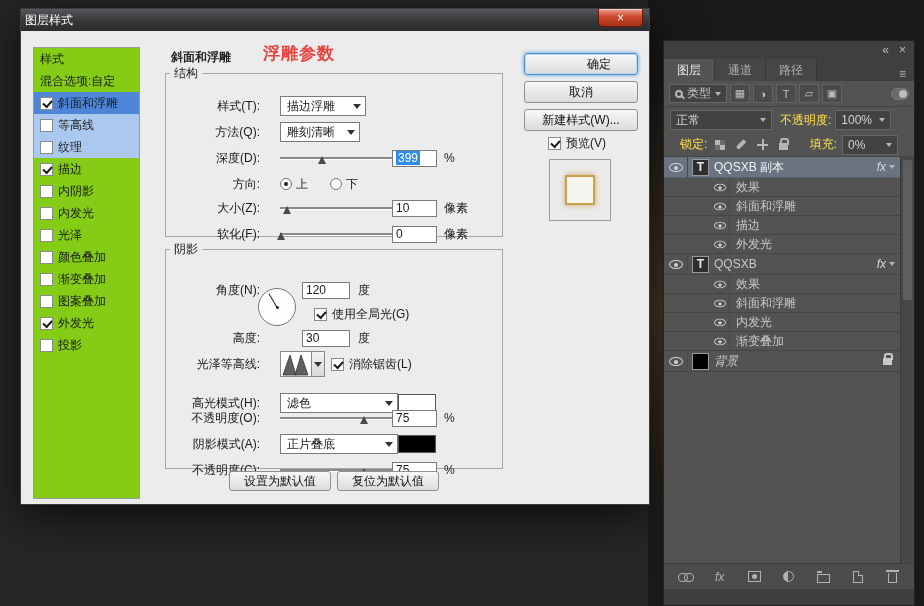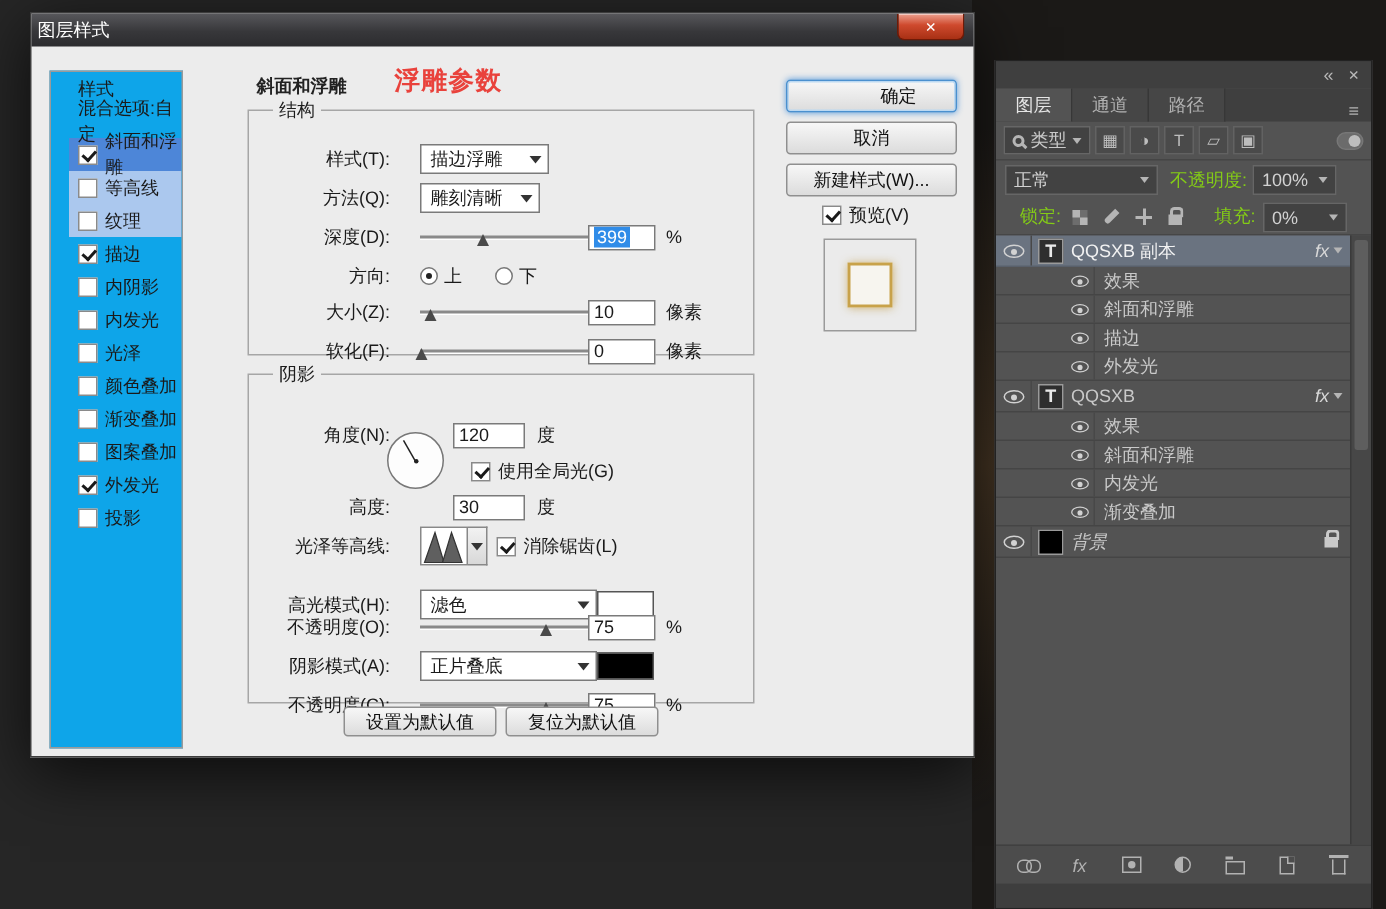--- a/index.html
+++ b/index.html
@@ -15,38 +15,38 @@
     background:#ececec; border:1px solid #3c3c3c; box-shadow:0 10px 40px rgba(0,0,0,.7); }
   .titlebar { position:absolute; left:0; top:0; right:0; height:22px;
     background:linear-gradient(#57575b,#37373a 55%,#2c2c2f); color:#fff;
     display:flex; align-items:center; padding:0 4px; font-size:12px; }
   .close-btn { position:absolute; right:6px; top:0; width:45px; height:18px;
     background:linear-gradient(#eda392,#cf4a2e 45%,#a83014); border:1px solid #6e1a07; border-top:none;
     border-radius:0 0 5px 5px; color:#fff; display:flex; align-items:center; justify-content:center;
     font-size:12px; box-shadow:inset 0 1px 0 rgba(255,255,255,.45); cursor:pointer; }
 
   
-  .styles-panel { position:absolute; left:12px; top:38px; width:89px; height:452px;
-    background:#0ea5e9; border:1px solid #9a9a9a; overflow:hidden;padding-left:12px; }
+  .styles-panel { position:absolute; left:12px; top:38px; width:107px; height:452px;
+    background:#84cc16; border:1px solid #9a9a9a; overflow:hidden; }
   .sp-row { height:22px; display:flex; align-items:center; padding-left:6px; gap:5px; cursor:pointer; }
   .sp-row.sel-strong { background:#4d86d8; }
   .sp-row.sel-light  { background:#abc8ee; }
 
   .cb { width:13px; height:13px; background:#fff; border:1px solid #8a8a8a; position:relative; flex:none; }
   .cb.on::after { content:""; position:absolute; left:2px; top:2px; width:7px; height:4px;
     border-left:2px solid #1a1a1a; border-bottom:2px solid #1a1a1a; transform:rotate(-48deg); }
   .rad { width:12px; height:12px; border:1px solid #777; border-radius:50%; background:#fff; position:relative; flex:none; }
   .rad.on::after { content:""; position:absolute; left:3px; top:3px; width:4px; height:4px; border-radius:50%; background:#222; }
 
   
   .center-title { position:absolute; left:150px; top:40px; font-weight:bold; color:#222; }
   .annotation { position:absolute; left:242px; top:33px; color:#e9423c; font-size:17px; font-weight:bold; letter-spacing:1px; }
 
   fieldset.grp { position:absolute; border:1px solid #a6a6a6; }
-  fieldset.grp legend { padding:0 4px; margin-left:16px; color:#1c1c1c; }
+  fieldset.grp legend { padding:0 4px; margin-left:4px; color:#1c1c1c; }
   .grp-structure { left:144px; top:56px; width:338px; height:172px; }
   .grp-shading   { left:144px; top:232px; width:338px; height:228px; }
 
   .frow { position:absolute; left:10px; right:8px; height:20px; display:flex; align-items:center; }
   .flabel { width:84px; text-align:right; margin-right:20px; flex:none; }
 
   .dropdown { display:flex; align-items:center; justify-content:space-between; background:#fff;
     border:1px solid #7a7a7a; height:20px; padding:0 4px 0 6px; cursor:pointer; }
   .dd-arrow { width:0; height:0; border-left:4px solid transparent; border-right:4px solid transparent;
     border-top:5px solid #333; flex:none; margin-left:6px; }
@@ -121,21 +121,21 @@
     font-size:11px; display:flex; align-items:center; justify-content:center; cursor:pointer; }
   .ftoggle { margin-left:auto; width:18px; height:12px; border:1px solid #777; border-radius:6px;
     background:#6b6b6b; position:relative; cursor:pointer; }
   .ftoggle::after { content:""; position:absolute; right:1px; top:1px; width:8px; height:8px; border-radius:50%; background:#bdbdbd; }
 
   .blend-row { height:26px; display:flex; align-items:center; gap:4px; padding:0 6px; }
   .dd-dark { height:20px; background:#424242; border:1px solid #666; display:flex; align-items:center;
     justify-content:space-between; padding:0 5px; cursor:pointer; color:#d2d2d2; }
   .dd-blend { width:102px; }
   .dd-pct { width:56px; }
-  .dim-label { color:#84cc16; }
+  .dim-label { color:#fde047; }
 
   .lock-row { height:24px; display:flex; align-items:center; gap:5px; padding:0 16px;
     border-bottom:1px solid #464646; }
   .lkic { width:16px; height:16px; display:flex; align-items:center; justify-content:center;
     position:relative; cursor:pointer; }
   .ic-checker { width:10px; height:10px; background:#6d6d6d; position:relative; }
   .ic-checker::before { content:""; position:absolute; left:0; top:0; width:5px; height:5px; background:#b5b5b5; }
   .ic-checker::after  { content:""; position:absolute; right:0; bottom:0; width:5px; height:5px; background:#b5b5b5; }
   .ic-brush { width:4px; height:11px; background:#b5b5b5; transform:rotate(45deg); border-radius:0 0 2px 2px; }
   .ic-move { width:11px; height:11px; position:relative; }

